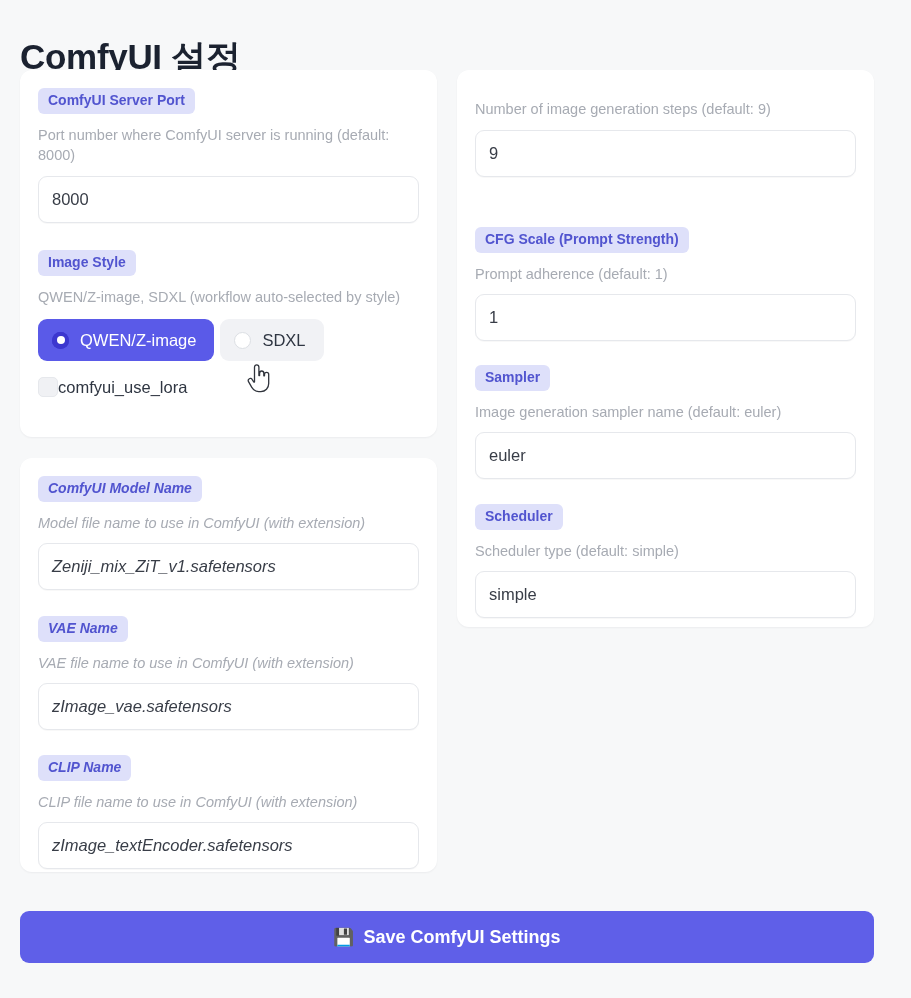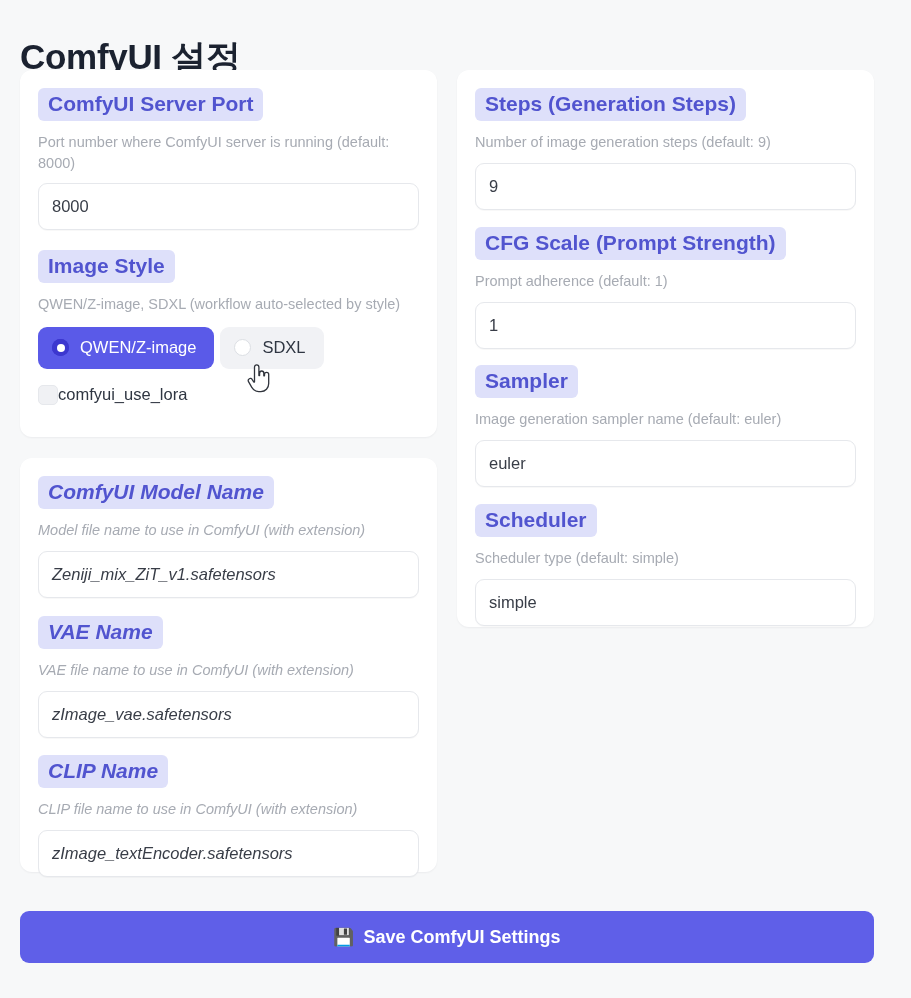--- a/index.html
+++ b/index.html
@@ -32,21 +32,21 @@
   #card-left-bot   { left: 20px;  top: 458px; width: 417px; height: 414px; font-style: italic; }
   #card-right      { left: 457px; top: 70px;  width: 417px; height: 557px; }
 
   .field { position: absolute; left: 18px; width: 381px; }
 
   .badge {
     display: inline-block;
     background: #dee0fa;
     color: #5154cf;
     font-weight: bold;
-    font-size: 21px;
+    font-size: 14px;
     padding: 5px 10px 6px 10px;
     border-radius: 6px;
     line-height: 1.05;
     white-space: nowrap;
   }
   .desc {
     margin-top: 11px;
     color: #a7abb3;
     font-size: 14.5px;
     line-height: 1.42;
@@ -183,21 +183,20 @@
     <div class="field" style="top:158px;">
       <span class="badge">VAE Name</span>
       <div class="desc">VAE file name to use in ComfyUI (with extension)</div>
       <div class="input">zImage_vae.safetensors</div>
     </div>
   </div>
 
   <div class="card" id="card-right">
 
     <div class="field" style="top:18px;">
-      <span class="badge">Steps (Generation Steps)</span>
       <div class="desc">Number of image generation steps (default: 9)</div>
       <div class="input">9</div>
     </div>
 
     <div class="field" style="top:157px;">
       <span class="badge">CFG Scale (Prompt Strength)</span>
       <div class="desc">Prompt adherence (default: 1)</div>
       <div class="input">1</div>
     </div>
 

